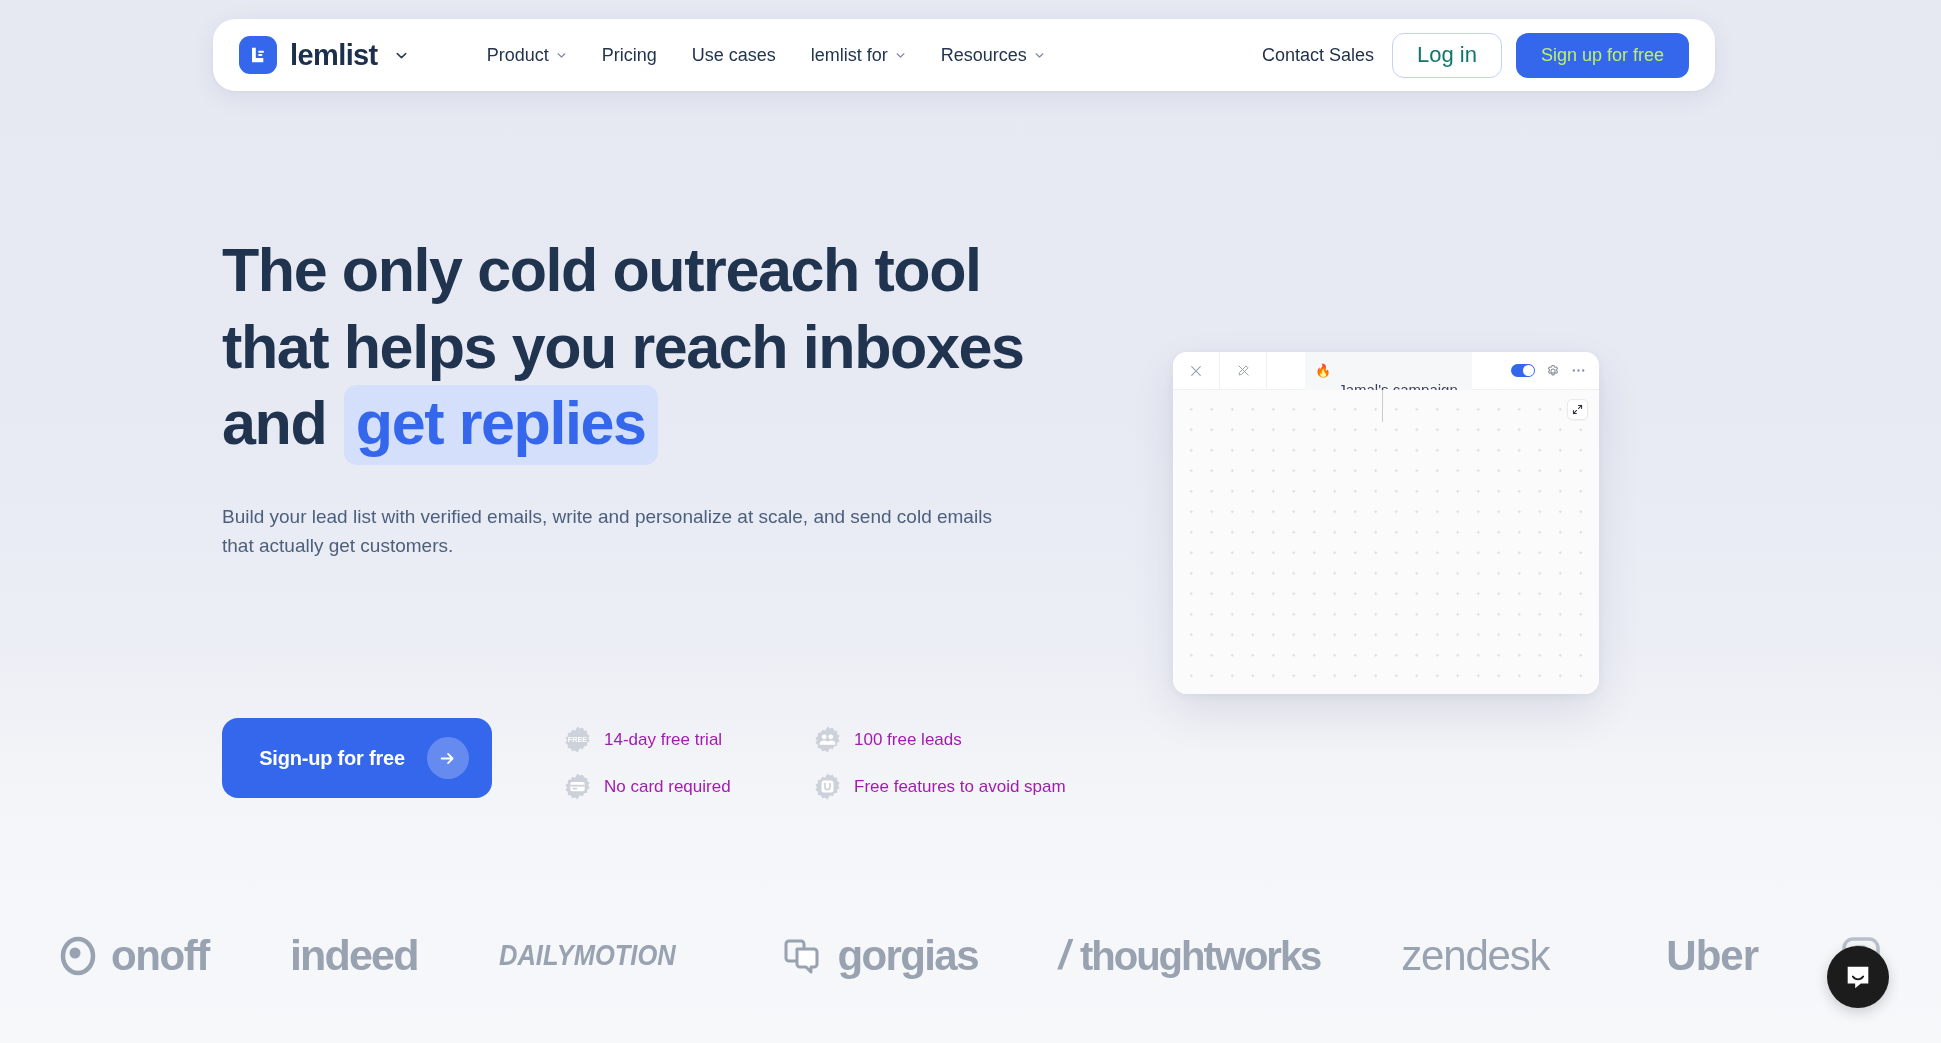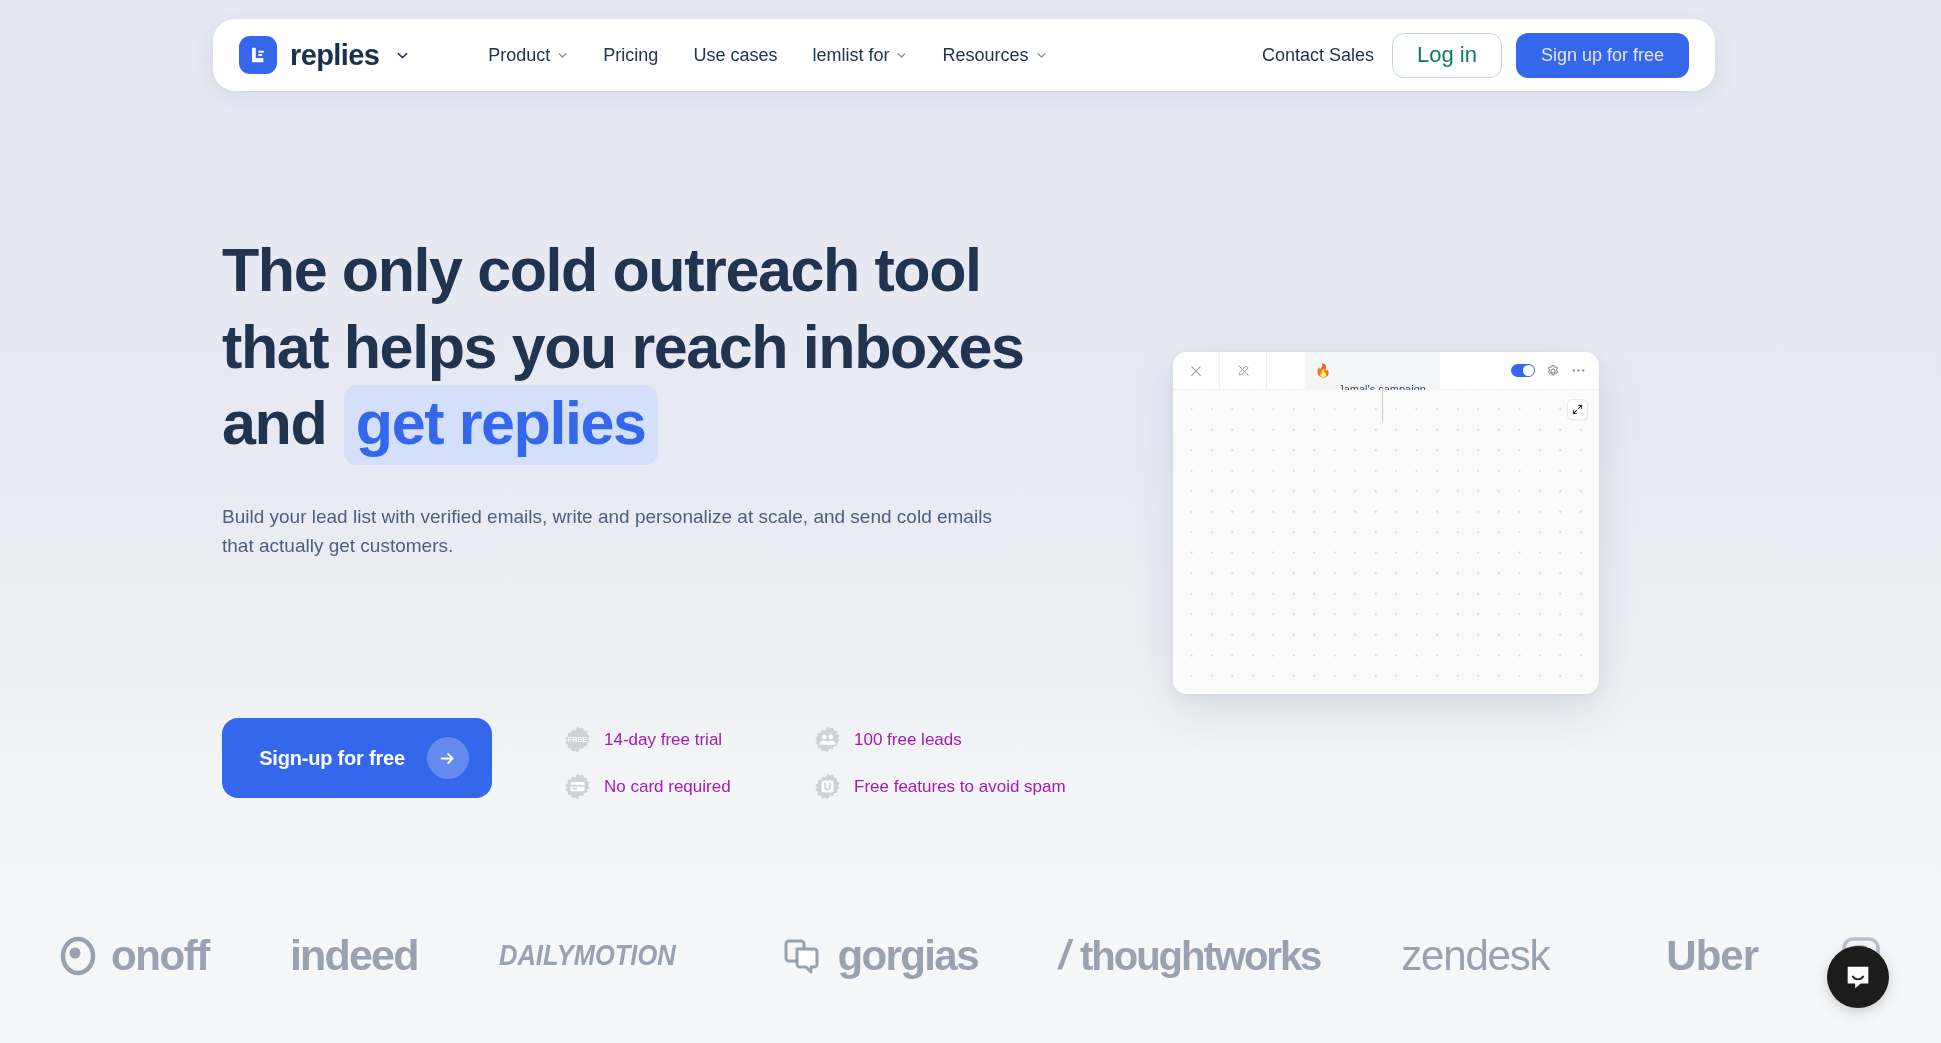--- a/index.html
+++ b/index.html
@@ -36,21 +36,21 @@
   .nav-caret { display:flex; align-items:center; color:#7c8aa1; }
 
   .nav-right { margin-left:auto; display:flex; align-items:center; gap:14px; }
   #contact-sales { font-size:18px; color:#1e2f48; cursor:pointer; white-space:nowrap; padding-right:4px; }
   #login-btn {
     font-size:22px; color:#0f766e; background:#fff; border:1.5px solid #c3d0f4;
     border-radius:12px; padding:0 24px; height:45px; display:flex; align-items:center;
     cursor:pointer; white-space:nowrap; font-family:inherit;
   }
   #signup-nav-btn {
-    font-size:18px; color:#e5e5e5; background:#3567ec; border:none;
+    font-size:18px; color:#bef264; background:#3567ec; border:none;
     border-radius:12px; padding:0 25px; height:45px; display:flex; align-items:center;
     cursor:pointer; white-space:nowrap; font-family:inherit;
   }
 
   
   #hero-copy { position:absolute; left:222px; top:232px; width:830px; }
   #headline {
     font-size:61px; line-height:1.255; font-weight:700; color:#20344f;
     letter-spacing:-1.4px;
   }
@@ -96,21 +96,21 @@
   }
   .tb-cell {
     width:47px; height:38px; display:flex; align-items:center; justify-content:center;
     border-right:1px solid #f0f0f2; color:#9aa0ab; cursor:pointer;
   }
   #campaign-pill {
     margin-left:38px; display:flex; align-items:center; gap:7px;
     background:#f6f7f9; border-radius:7px; padding:5px 14px 5px 10px; cursor:pointer;
   }
   #campaign-pill .flame { font-size:13px; line-height:1; }
-  #campaign-name { font-size:11px; color:#3a4559; white-space:nowrap;margin-top:37px; }
+  #campaign-name { font-size:15px; color:#3a4559; white-space:nowrap;margin-top:37px; }
   .tb-right { margin-left:auto; display:flex; align-items:center; gap:11px; padding-right:13px; }
   #panel-toggle {
     width:24px; height:13.5px; border-radius:7px; background:#3567ec;
     position:relative; cursor:pointer; flex:none;
   }
   #panel-toggle::after {
     content:""; position:absolute; right:1.5px; top:1.5px;
     width:10.5px; height:10.5px; border-radius:50%; background:#fff;
   }
   .tb-icon { color:#8c93a0; cursor:pointer; display:flex; align-items:center; }
@@ -168,21 +168,21 @@
 <div id="navbar">
 
   <div class="brand">
     <span class="logo-mark">
       <svg width="22" height="22" viewBox="0 0 24 24" fill="none">
         <path d="M5.5 4.2h4.1v11.2h8.2v4.4H5.5z" fill="#fff"></path>
         <rect x="12.2" y="7.3" width="6.4" height="2.2" rx="1.1" fill="#fff"></rect>
         <rect x="12.2" y="11.0" width="4.6" height="2.2" rx="1.1" fill="#fff"></rect>
       </svg>
     </span>
-    <span class="brand-name">replies</span>
+    <span class="brand-name">lemlist</span>
     <span class="brand-caret">
       <svg width="15" height="15" viewBox="0 0 16 16" fill="none">
         <path d="M3.5 6L8 10.3 12.5 6" stroke="currentColor" stroke-width="1.6" stroke-linecap="round" stroke-linejoin="round"></path>
       </svg>
     </span>
   </div>
 
   <div class="nav-links">
     <div class="nav-link">
       <span>Product</span>

